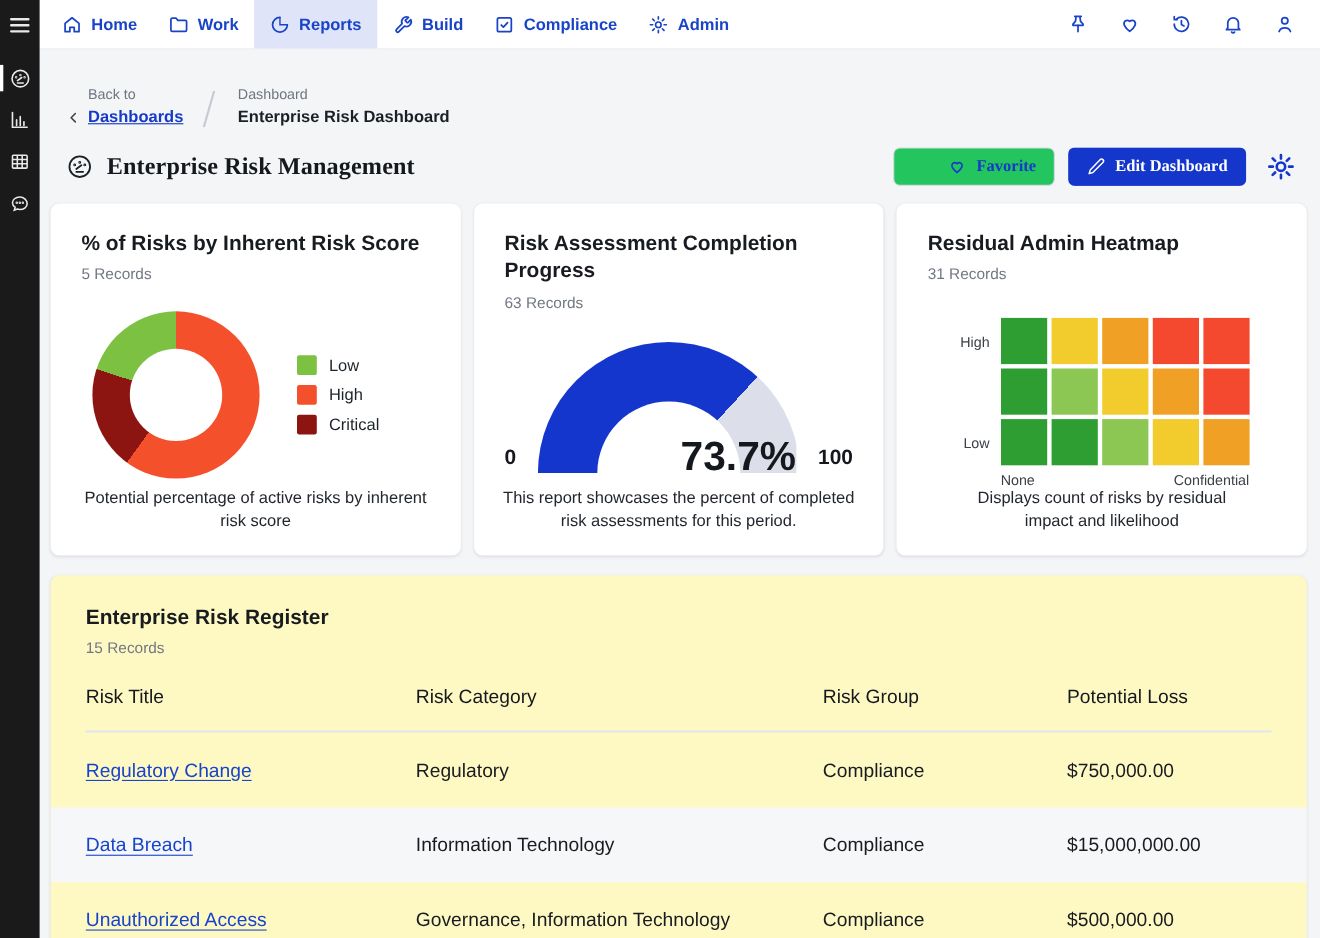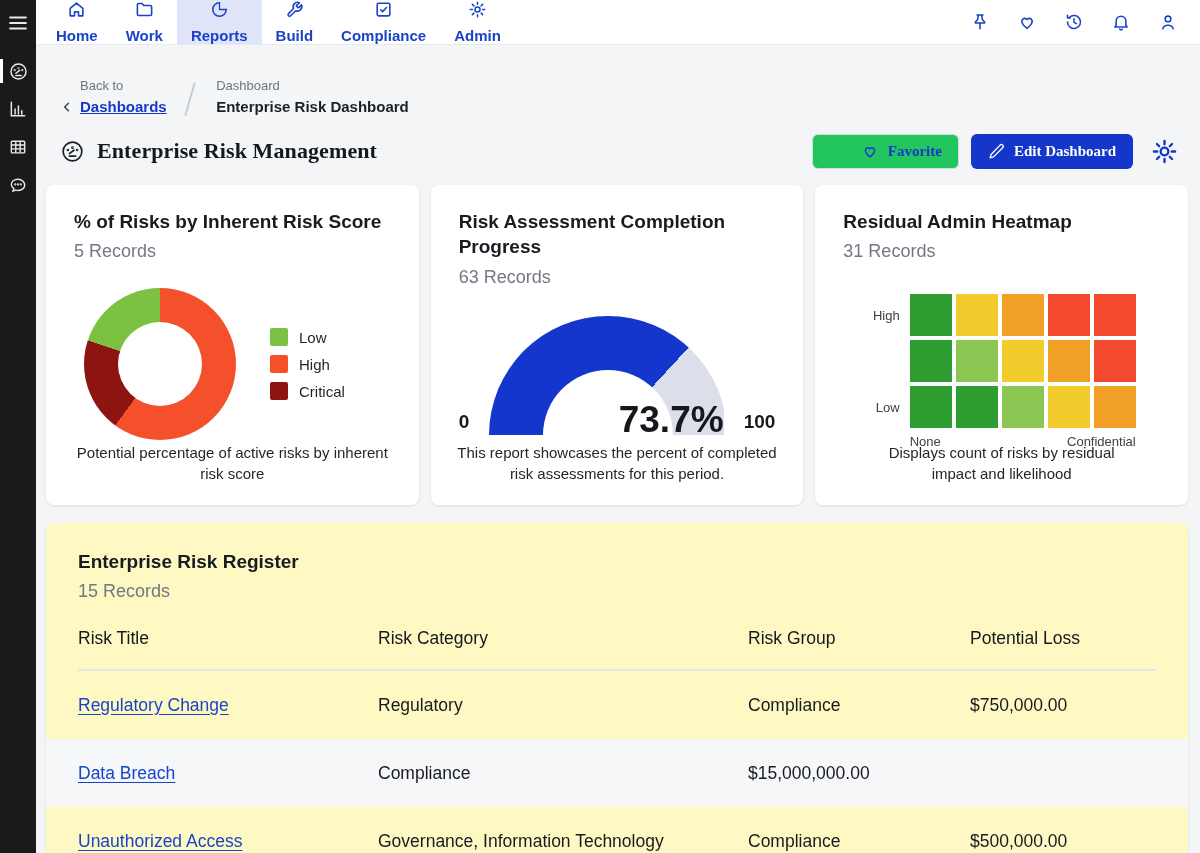--- a/index.html
+++ b/index.html
@@ -28,21 +28,21 @@
   }
 
   
   .topnav {
     position:absolute; left:36px; right:0; top:0; height:45px; background:#ffffff;
     border-bottom:1px solid #e8eaee; display:flex; align-items:stretch; z-index:10;
     padding-left:6px;
   }
   .nav-item {
     display:flex; align-items:center; gap:8px; padding:0 14px; color:#1a44c8;
-    font-size:15px; font-weight:700; cursor:pointer;flex-direction:column;
+    font-size:15px; font-weight:700; cursor:pointer;
   }
   .nav-item.active { background:#dfe4f8; }
   .topnav-right {
     margin-left:auto; display:flex; align-items:center; gap:27px; padding-right:22px; color:#1a44c8;
   }
   .topnav-right .tn-icon { cursor:pointer; display:flex; }
 
   
   .content { position:absolute; left:36px; right:0; top:45px; bottom:0; }
 
@@ -64,21 +64,21 @@
   .btn-primary { background:#1436cb; color:#ffffff; }
   .gear-big { color:#1436cb; margin-left:6px; cursor:pointer; display:flex; }
 
   
   .cards-row { display:flex; gap:12px; padding:0 12px 0 10px; }
   .card {
     background:#ffffff; border-radius:8px; box-shadow:0 1px 3px rgba(16,24,40,.10);
     padding:24px 28px; position:relative; height:320px; flex:1; overflow:hidden;
   }
   .card-title { font-size:19px; font-weight:600; color:#181b20; line-height:1.35; }
-  .card-records { font-size:18px; color:#717883; margin-top:7px; }
+  .card-records { font-size:14px; color:#717883; margin-top:7px; }
   .card-desc {
     position:absolute; left:26px; right:26px; bottom:20px; text-align:center;
     font-size:15px; color:#22272e; line-height:1.38;
   }
 
   
   .donut-area { display:flex; align-items:center; gap:34px; margin-top:26px; margin-left:10px; }
   .donut { width:152px; height:152px; border-radius:50%; position:relative; }
   .donut::after { content:""; position:absolute; inset:34px; background:#ffffff; border-radius:50%; }
   .legend { display:flex; flex-direction:column; gap:9px; }
@@ -385,20 +385,21 @@
 
     <div>
       <div class="grid-cols tr">
         <span><span class="cell-link">Regulatory Change</span></span>
         <span>Regulatory</span>
         <span>Compliance</span>
         <span>$750,000.00</span>
       </div>
       <div class="grid-cols tr">
         <span><span class="cell-link">Data Breach</span></span>
+        <span>Information Technology</span>
         <span>Compliance</span>
         <span>$15,000,000.00</span>
       </div>
       <div class="grid-cols tr">
         <span><span class="cell-link">Unauthorized Access</span></span>
         <span>Governance, Information Technology</span>
         <span>Compliance</span>
         <span>$500,000.00</span>
       </div>
     </div>

